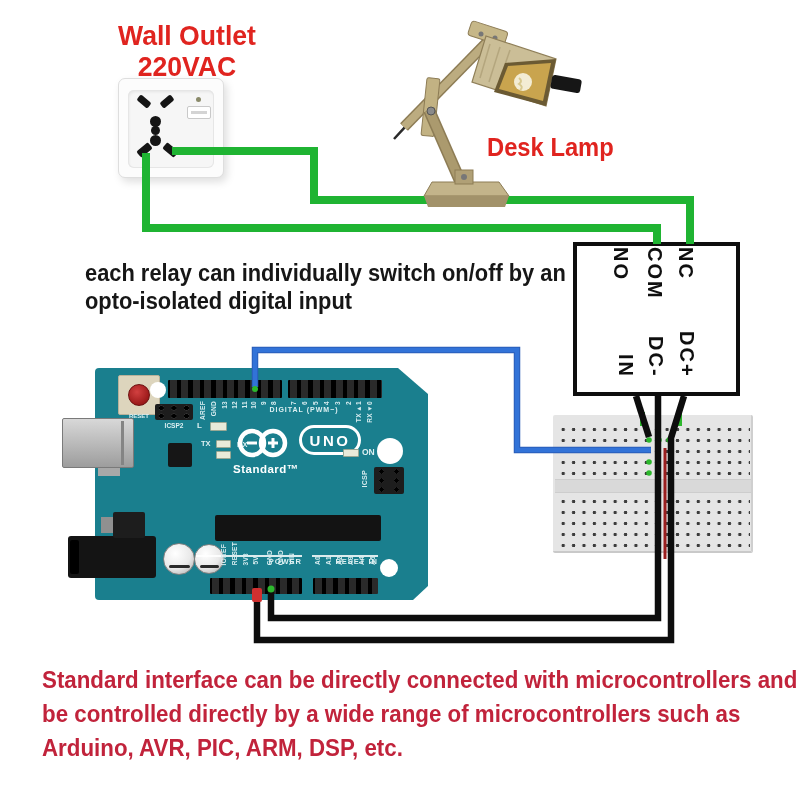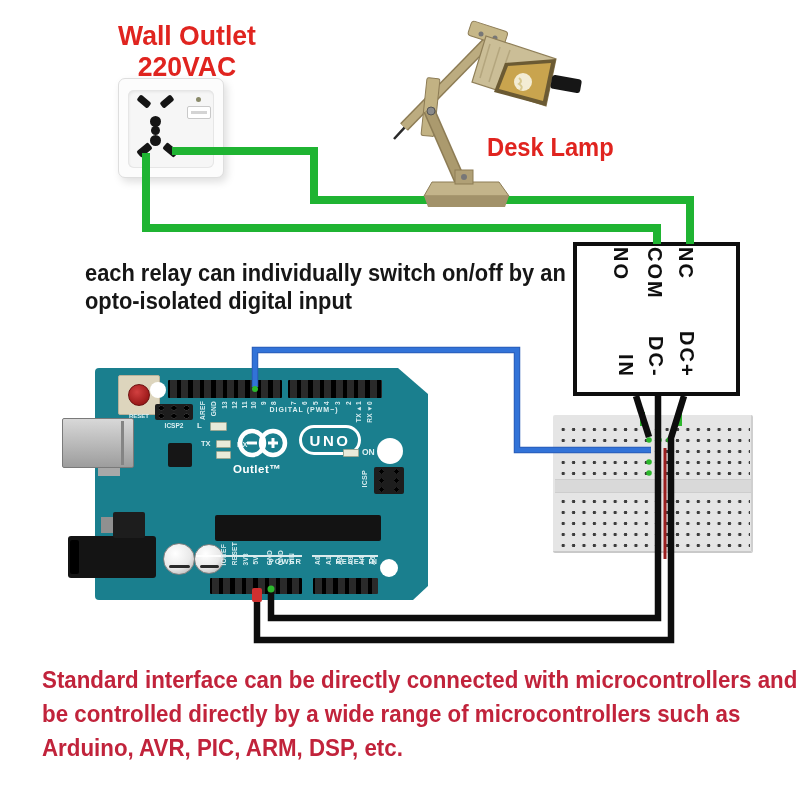--- a/index.html
+++ b/index.html
@@ -128,21 +128,21 @@
   <div class="led" style="left:216px;top:451px;width:15px;height:8px;"></div>
   <div class="abs" style="left:168px;top:443px;width:24px;height:24px;background:#161616;border-radius:2px;"></div>
 
   <svg class="abs" style="left:235px;top:423px;" width="55" height="40">
     <circle cx="17" cy="20" r="12" fill="none" stroke="#fff" stroke-width="4.5"></circle>
     <circle cx="38" cy="20" r="12" fill="none" stroke="#fff" stroke-width="4.5"></circle>
     <line x1="12" y1="20" x2="22" y2="20" stroke="#fff" stroke-width="3"></line>
     <line x1="33" y1="20" x2="43" y2="20" stroke="#fff" stroke-width="3"></line>
     <line x1="38" y1="15" x2="38" y2="25" stroke="#fff" stroke-width="3"></line>
   </svg>
-  <div class="silk" style="left:233px;top:463px;font-size:11.5px;letter-spacing:.5px;color:#fff;">Outlet™</div>
+  <div class="silk" style="left:233px;top:463px;font-size:11.5px;letter-spacing:.5px;color:#fff;">Standard™</div>
   <div class="abs" style="left:299px;top:425px;width:62px;height:30px;border:3px solid #fff;border-radius:16px;display:flex;align-items:center;justify-content:center;">
     <span class="silk" style="position:static;font-size:15px;letter-spacing:2.5px;color:#fff;">UNO</span>
   </div>
   <div class="led" style="left:343px;top:449px;width:16px;height:8px;"></div>
   <div class="silk" style="left:362px;top:447px;font-size:8.5px;">ON</div>
   <div class="mhole" style="left:377px;top:438px;width:26px;height:26px;"></div>
   <div class="pindots" style="left:374px;top:467px;width:30px;height:27px;background-size:15px 9px;"></div>
   <div class="vlabel" style="left:361px;top:470px;font-size:7px;">ICSP</div>
 
   <div class="abs" style="left:215px;top:515px;width:166px;height:26px;background:#131313;border-radius:2px;"></div>

